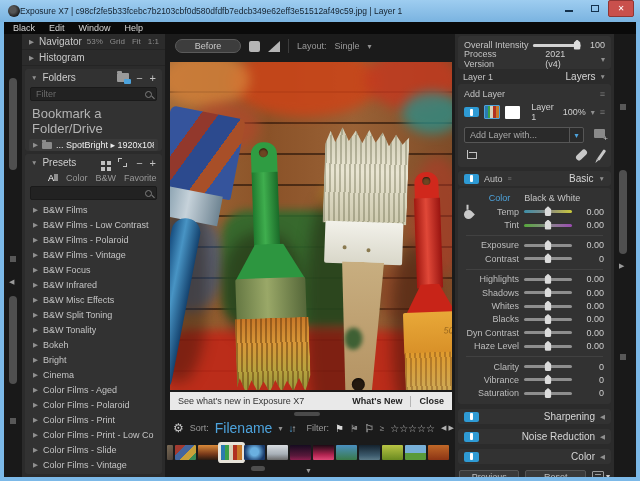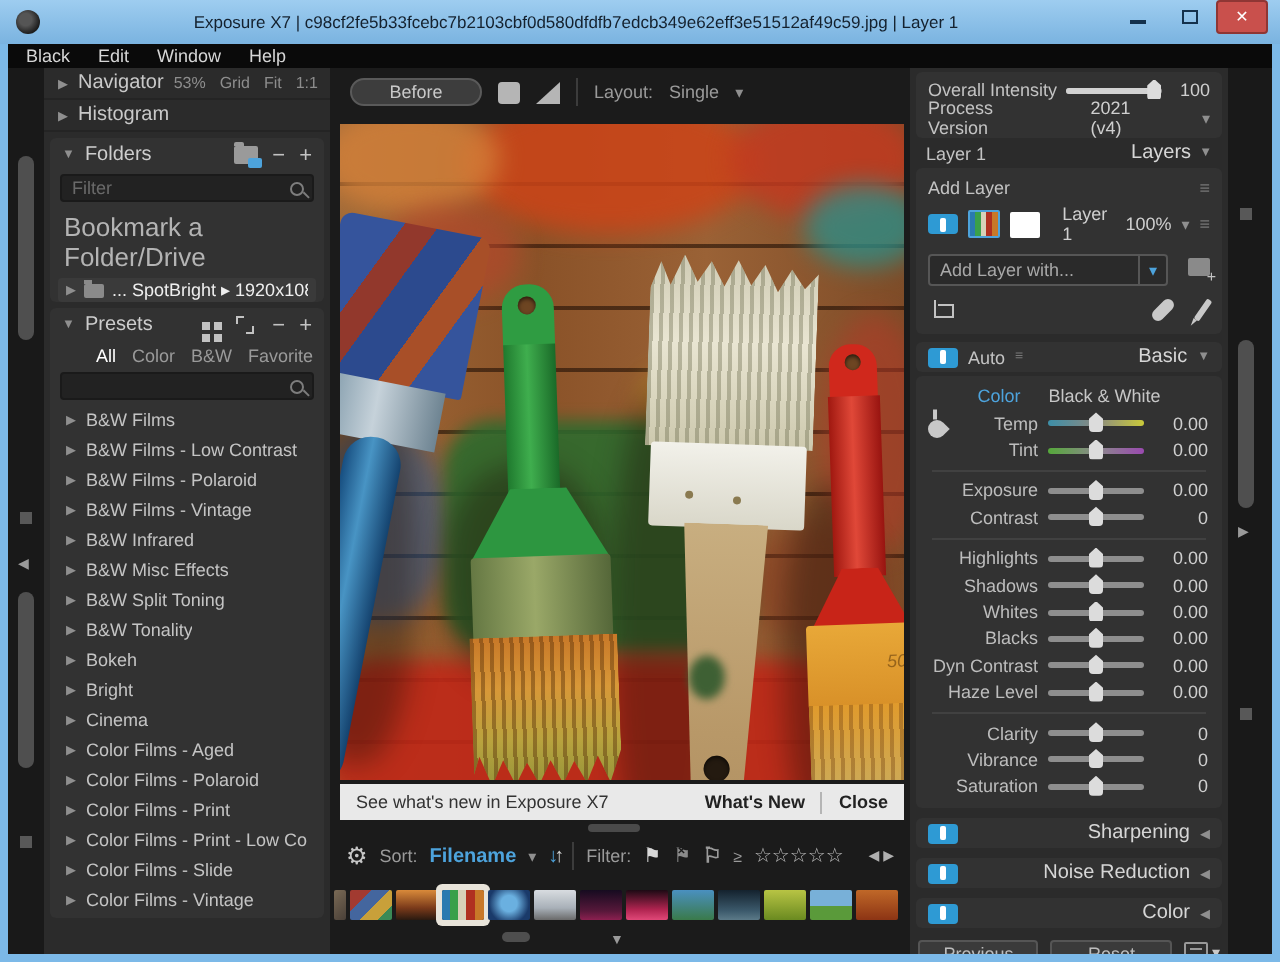--- a/index.html
+++ b/index.html
@@ -5,21 +5,21 @@
   * { margin:0; padding:0; box-sizing:border-box; }
   html,body { background:#555; }
   body { font-family:"Liberation Sans", sans-serif; }
   .app { position:relative; width:640px; height:481px; background:#7cb9e8; overflow:hidden;
          box-shadow:0 0 0 1px #4a7aa8; }
 
   
   .titlebar { position:absolute; left:0; top:0; width:640px; height:22px;
               background:linear-gradient(180deg,#9ecdf0,#7ab3e0); display:flex; align-items:center; }
   .appicon { width:12px; height:12px; border-radius:50%; background:radial-gradient(circle at 40% 40%,#555 30%,#1d1d1d 70%); margin-left:8px; flex:0 0 auto; }
-  .title { flex:1; text-align:center; font-size:8.5px; color:#14212e; white-space:nowrap; overflow:hidden; }
+  .title { flex:1; text-align:left; font-size:8.5px; color:#14212e; white-space:nowrap; overflow:hidden; }
   .winbtns { display:flex; align-items:flex-start; height:100%; margin-right:6px; }
   .winbtn { width:26px; height:16px; margin-top:0; display:flex; align-items:center; justify-content:center; font-size:9px; color:#14314c; }
   .wb-min i { display:block; width:8px; height:2px; background:#14314c; margin-top:6px; }
   .wb-max i { display:block; width:8px; height:7px; border:1.5px solid #14314c; }
   .wb-close { background:#c9504c; border:1px solid #8f3634; border-radius:2px; color:#fff; font-size:8px; height:17px; }
 
   
   .menubar { position:absolute; left:4px; top:22px; width:632px; height:12px; background:#0a0a0a;
              display:flex; align-items:center; gap:14px; padding-left:9px; }
   .menuitem { font-size:9px; color:#d6d6d6; }
@@ -164,21 +164,21 @@
   .banner .msg { font-size:9px; color:#333; }
   .banner .acts { margin-left:auto; display:flex; align-items:center; gap:8px; }
   .banner .act { font-size:9px; color:#222; font-weight:bold; }
   .banner .bdiv { width:1px; height:11px; background:#b5b5b5; }
   .griphandle { position:absolute; left:129px; top:378px; width:26px; height:4px; background:#4a4a4a; border-radius:2px; }
 
   
   .striptb { position:absolute; left:0; top:384px; width:290px; height:20px; display:flex; align-items:center; gap:6px; padding:0 8px; }
   .gear { font-size:12px; color:#c6c6c6; }
   .sortlab,.filtlab { font-size:9px; color:#9a9a9a; }
-  .sortval { font-size:10px;font-weight:bold; }
+  .sortval { font-size:14px; }
   .sortarrows { font-size:10px; letter-spacing:-2px; }
   .sortarrows .d { color:#4da3dc; } .sortarrows .u { color:#d0d0d0; }
   .flag { font-size:10px; color:#d8d8d8; position:relative; }
   .flag.dim { color:#8a8a8a; }
   .flag .x { position:absolute; left:2px; top:0px; font-size:5px; color:#1b1b1b; font-weight:bold; }
   .flag.outline { color:transparent; text-shadow:0 0 0 #1b1b1b; -webkit-text-stroke:0.8px #9a9a9a; }
   .gte { font-size:8px; color:#9a9a9a; }
   .stars { font-size:10px; color:#b8b8b8; letter-spacing:0; white-space:nowrap; }
   .stripnav { margin-left:auto; display:flex; gap:2px; font-size:7px; color:#b0b0b0; }
 
@@ -368,20 +368,24 @@
           <div class="pitem">
               <span class="tri">▶</span>
               <span class="lab">B&amp;W Films - Polaroid</span>
             </div>
           <div class="pitem">
               <span class="tri">▶</span>
               <span class="lab">B&amp;W Films - Vintage</span>
             </div>
           <div class="pitem">
               <span class="tri">▶</span>
+              <span class="lab">B&amp;W Focus</span>
+            </div>
+          <div class="pitem">
+              <span class="tri">▶</span>
               <span class="lab">B&amp;W Infrared</span>
             </div>
           <div class="pitem">
               <span class="tri">▶</span>
               <span class="lab">B&amp;W Misc Effects</span>
             </div>
           <div class="pitem">
               <span class="tri">▶</span>
               <span class="lab">B&amp;W Split Toning</span>
             </div>

